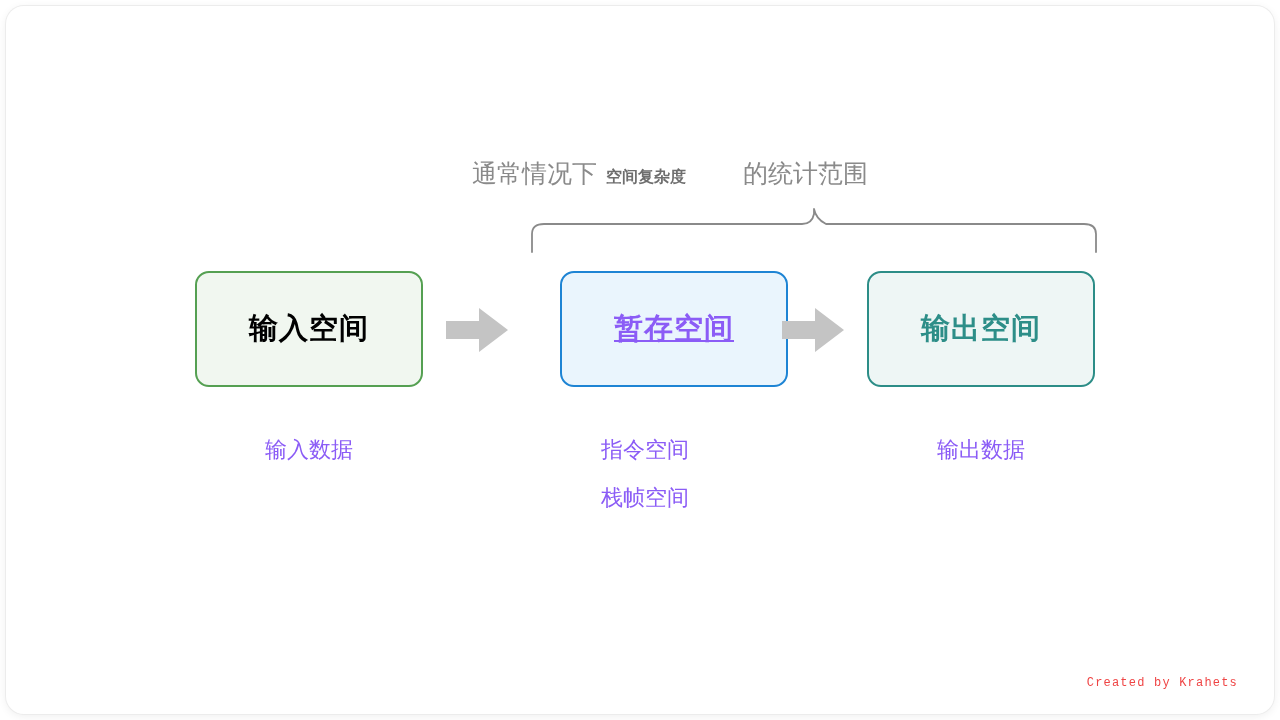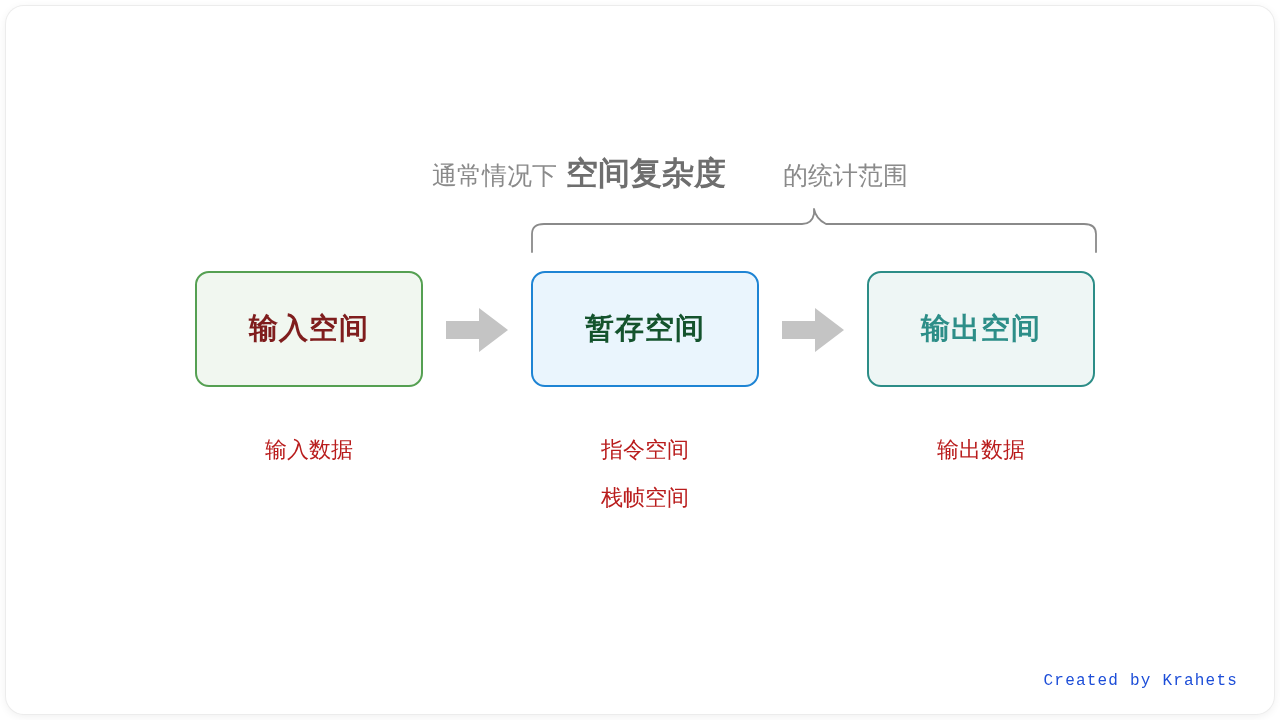--- a/index.html
+++ b/index.html
@@ -39,21 +39,21 @@
   }
   #scope-title .pre,
   #scope-title .post {
     font-weight: 400;
     color: #8a8a8a;
     margin-left: 48px;
   }
   #scope-title .emph {
     font-weight: 700;
     color: #6e6e6e;
-    font-size: 32px;
+    font-size: 16px;
     padding: 0 9px;
   }
 
   #brace-wrap {
     position: absolute;
     left: 515px;
     top: 196px;
     width: 586px;
     height: 56px;
   }
@@ -78,57 +78,57 @@
     border-style: solid;
     box-sizing: border-box;
     display: flex;
     align-items: center;
     justify-content: center;
     font-size: 29px;
     font-weight: 700;
     letter-spacing: 1px;
   }
 
-  #node-input  { left: 189px; background: #f1f7f0; border-color: #55a052; color: #7f1d1d; }
-  #node-temp   { left: 525px; background: #eaf5fd; border-color: #1e84d4; color: #14532d; }
+  #node-input  { left: 189px; background: #f1f7f0; border-color: #55a052; color: #000000; }
+  #node-temp   { left: 554px; background: #eaf5fd; border-color: #1e84d4; color: #8b5cf6; text-decoration: underline; }
   #node-output { left: 861px; background: #eef6f5; border-color: #2c8d87; color: #2d8e88; }
 
   .arrow {
     position: absolute;
     top: 37px;
     width: 62px;
     height: 44px;
   }
   #arrow-1 { left: 440px; }
   #arrow-2 { left: 776px; }
   .arrow svg { display: block; }
 
   
   .caption-col {
     position: absolute;
     top: 420px;
     width: 228px;
     text-align: center;
-    color: #b91c1c;
+    color: #8b5cf6;
     font-size: 22px;
   }
   .caption-col .cap-line { line-height: 48px; white-space: nowrap; }
 
   #caption-input  { left: 189px; }
   #caption-temp   { left: 525px; }
   #caption-output { left: 861px; }
 
   
   #watermark {
     position: absolute;
     right: 36px;
     bottom: 24px;
-    color: #1d4ed8;
+    color: #ef4444;
     font-family: "Liberation Mono", "DejaVu Sans Mono", monospace;
-    font-size: 16px;
+    font-size: 12px;
     letter-spacing: 1.2px;
     white-space: nowrap;
   }
 </style>
 </head>
 <body>
 
 <div id="card">
 
   <div id="scope-title">

